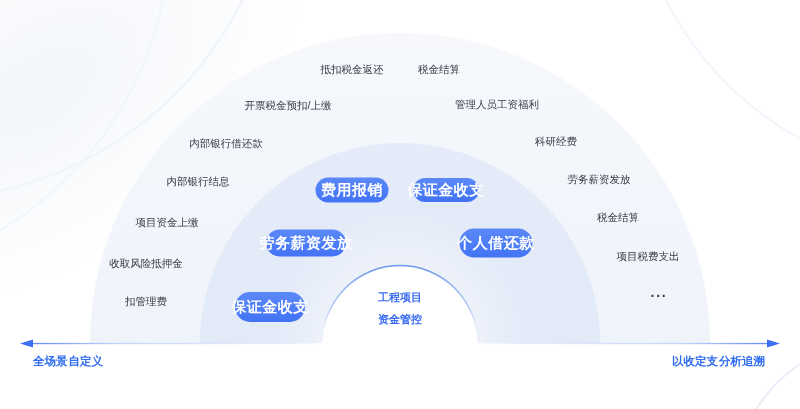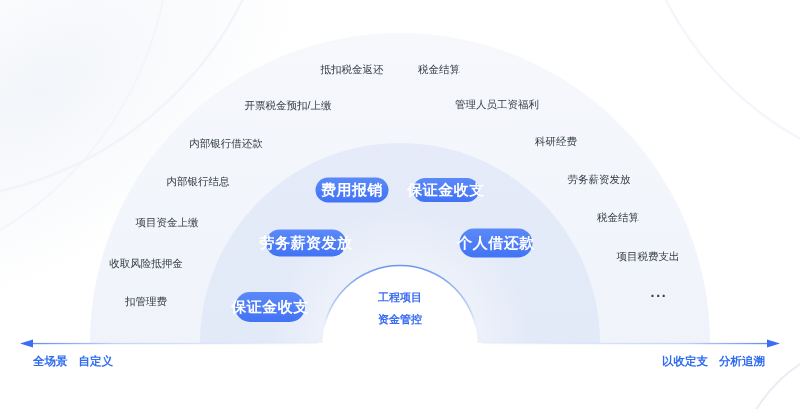--- a/index.html
+++ b/index.html
@@ -6,21 +6,21 @@
   #page{position:relative;width:800px;height:409px;background:#ffffff;overflow:hidden;
         font-family:"Liberation Sans","DejaVu Sans",sans-serif;}
   #bg-svg{position:absolute;left:0;top:0;}
   .arc-label{position:absolute;transform:translate(-50%,-50%);font-size:10.5px;font-weight:400;
         color:#343a44;white-space:nowrap;letter-spacing:0px;}
   .pill{position:absolute;transform:translate(-50%,-50%);display:flex;align-items:center;justify-content:center;
         background:linear-gradient(180deg,#5b89f9 0%,#4273f5 100%);color:#ffffff;font-size:15px;font-weight:600;
         border-radius:999px;letter-spacing:0.5px;white-space:nowrap;}
   .center-title{position:absolute;left:400px;top:286px;transform:translateX(-50%);text-align:center;
         color:#3b6cf2;font-size:11px;font-weight:700;line-height:22px;letter-spacing:0px;white-space:nowrap;}
-  .footer-group{position:absolute;top:354px;display:flex;gap:11px;color:#2e6bf0;font-size:11.5px;font-weight:600;
+  .footer-group{position:absolute;top:354px;display:flex;gap:1px;color:#2e6bf0;font-size:11.5px;font-weight:600;
         white-space:nowrap;}
   #footer-left{left:33px;}
   #footer-right{right:35px;}
 </style>
 </head>
 <body>
 
 <div id="page">
   <svg id="bg-svg" width="800" height="409" viewBox="0 0 800 409">
     <defs>

